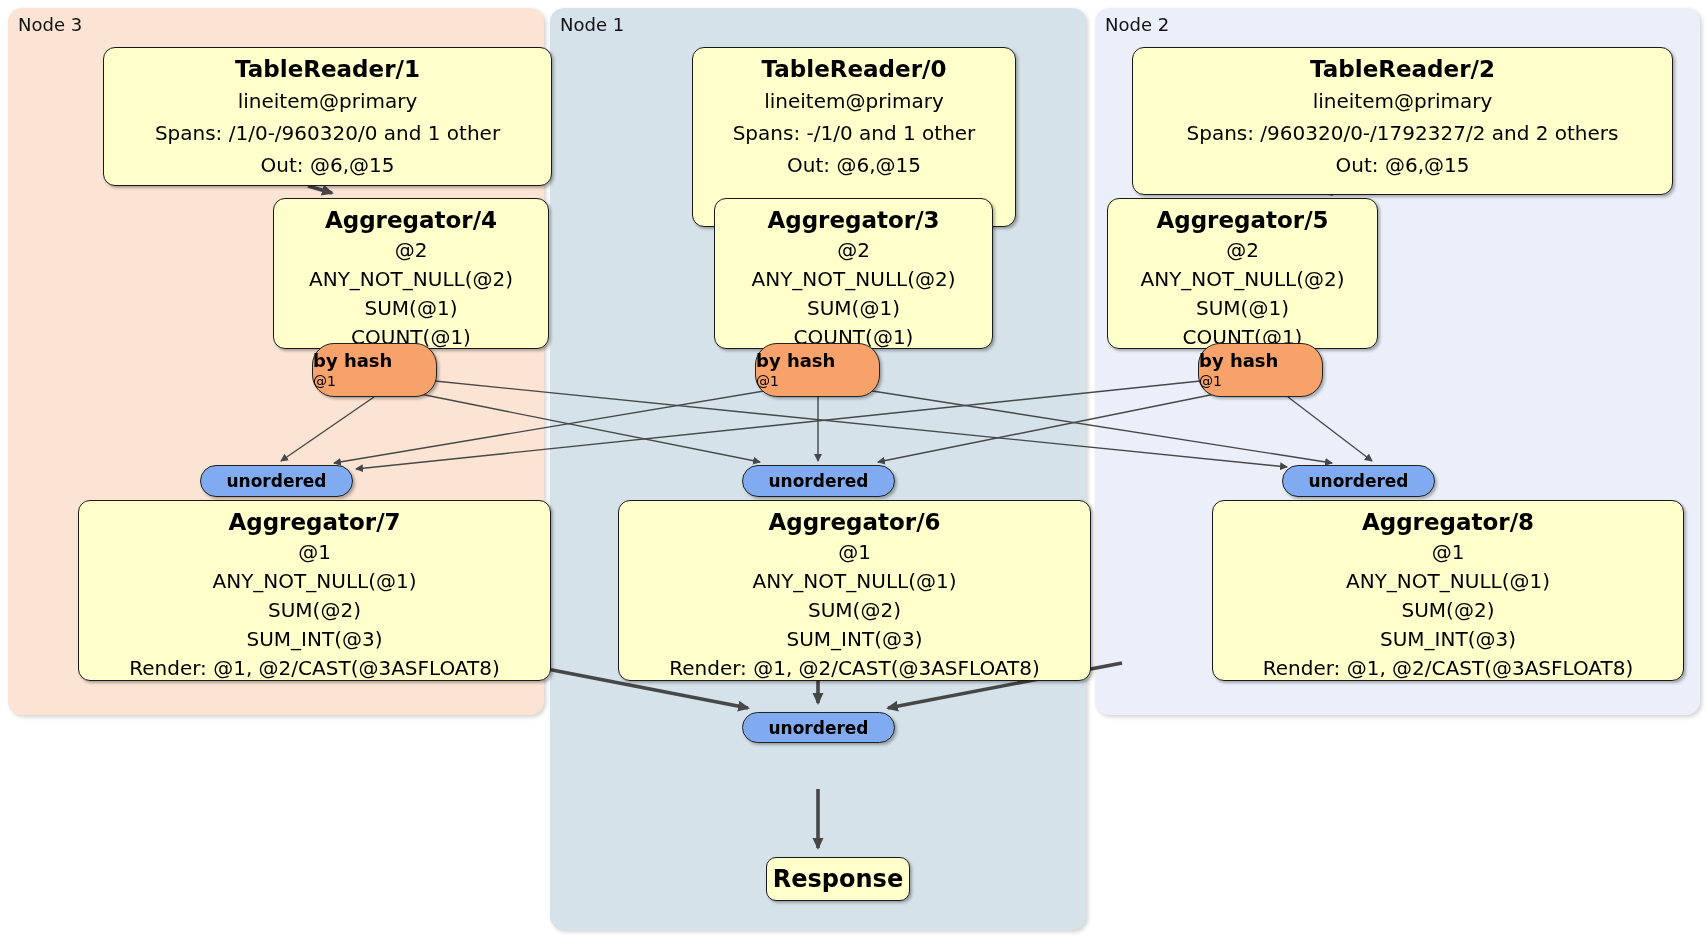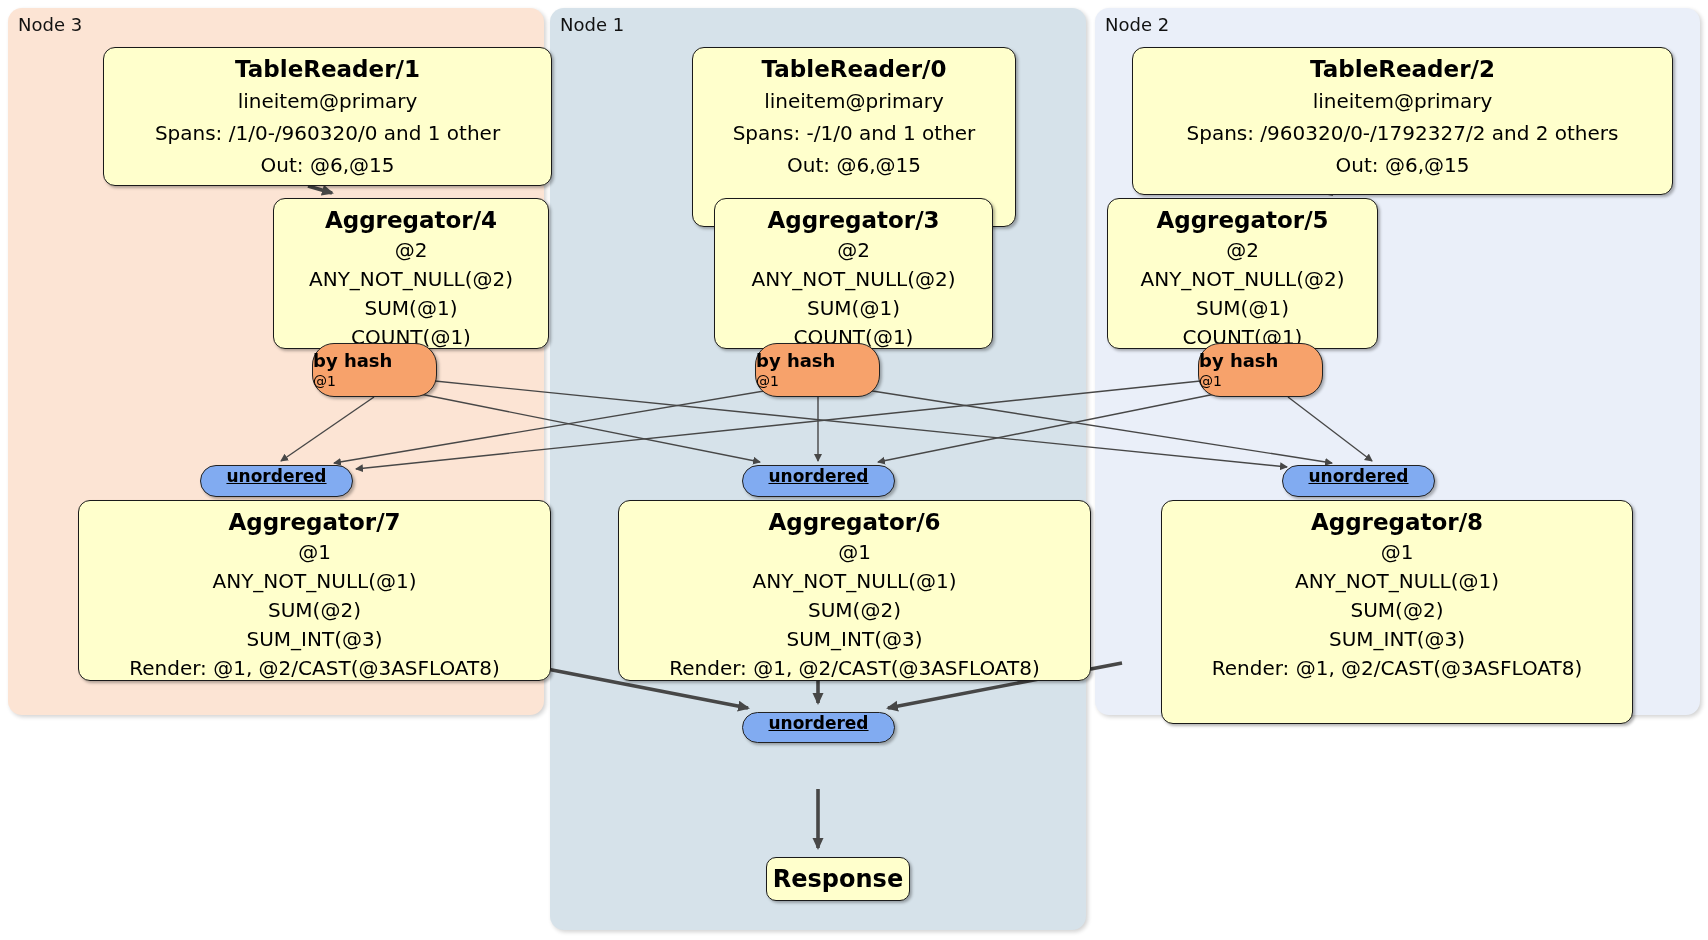--- a/index.html
+++ b/index.html
@@ -42,22 +42,22 @@
     position:absolute;background:var(--router-fill);
     border:1.6px solid #222;border-radius:22px;
     box-shadow:2px 2px 3px rgba(0,0,0,.30);
     box-sizing:border-box;padding-top:5px;
   }
   .router .rlabel{font-size:18px;font-weight:bold;line-height:24px;}
   .router .rdetail{font-size:14px;line-height:17px;}
   .sync{
     position:absolute;background:var(--sync-fill);
     border:1.6px solid #222;border-radius:16px;
-    display:flex;justify-content:center;
-    box-shadow:2px 2px 3px rgba(0,0,0,.30);box-sizing:border-box;text-decoration:underline;
+    display:flex;align-items:center;justify-content:center;
+    box-shadow:2px 2px 3px rgba(0,0,0,.30);box-sizing:border-box;
   }
   .sync .slabel{font-size:17px;font-weight:bold;white-space:nowrap;}
 </style>
 </head>
 <body>
 
 <div id="canvas">
 
   <div class="region" style="left:8px;top:8px;width:536px;height:707px;background:var(--region-node3);">
     <div class="region-label">Node 3</div>
@@ -173,21 +173,21 @@
     <div class="ln">Render: @1, @2/CAST(@3ASFLOAT8)</div>
   </div>
   <div class="pbox" style="left:582px;top:500px;width:473px;height:181px;text-align:center;">
     <div class="title">Aggregator/6</div>
     <div class="ln">@1</div>
     <div class="ln">ANY_NOT_NULL(@1)</div>
     <div class="ln">SUM(@2)</div>
     <div class="ln">SUM_INT(@3)</div>
     <div class="ln">Render: @1, @2/CAST(@3ASFLOAT8)</div>
   </div>
-  <div class="pbox" style="left:1125px;top:500px;width:472px;height:224px;">
+  <div class="pbox" style="left:1176px;top:500px;width:472px;height:181px;">
     <div class="title">Aggregator/8</div>
     <div class="ln">@1</div>
     <div class="ln">ANY_NOT_NULL(@1)</div>
     <div class="ln">SUM(@2)</div>
     <div class="ln">SUM_INT(@3)</div>
     <div class="ln">Render: @1, @2/CAST(@3ASFLOAT8)</div>
   </div>
 
   <div class="sync" style="left:742px;top:712px;width:153px;height:31px;">
     <div class="slabel">unordered</div>

